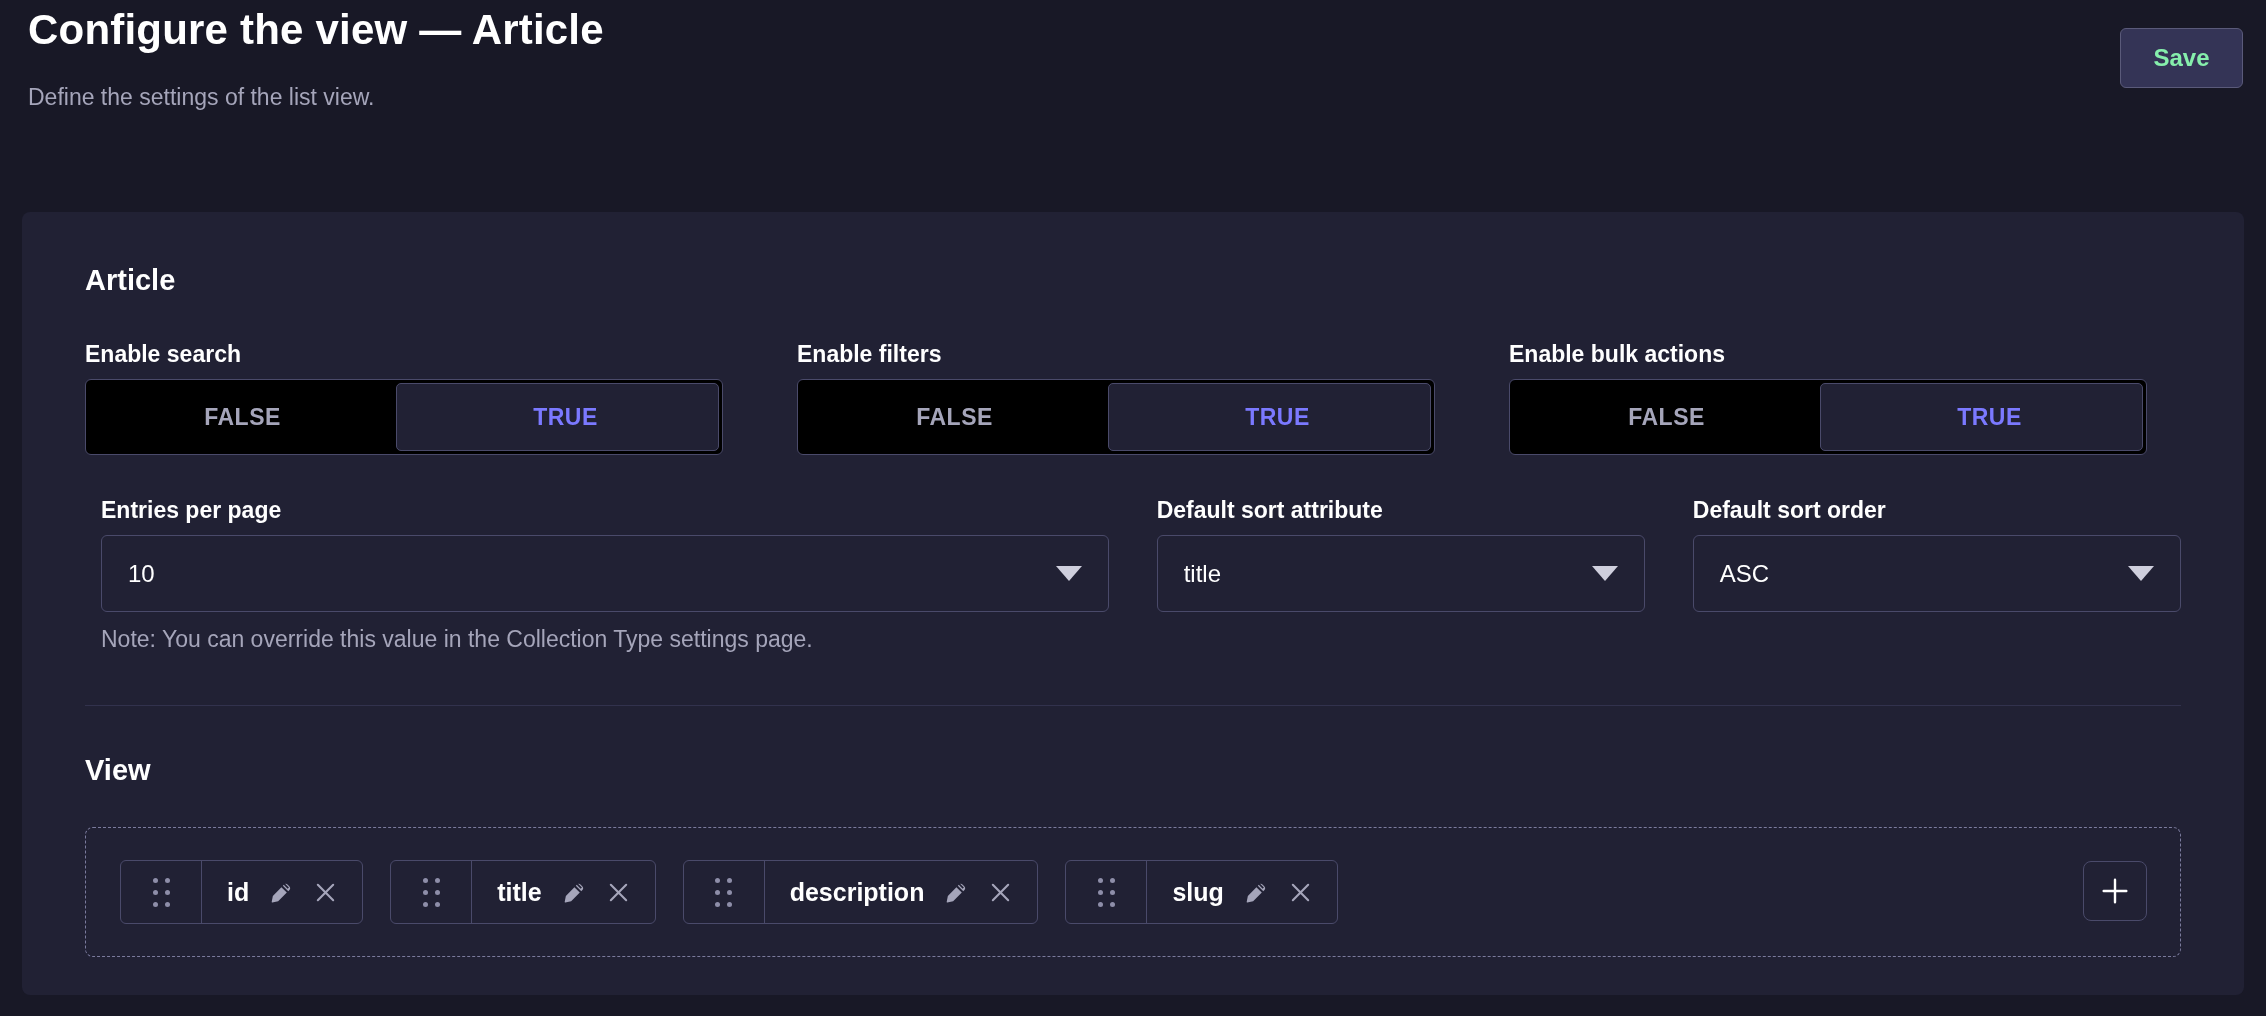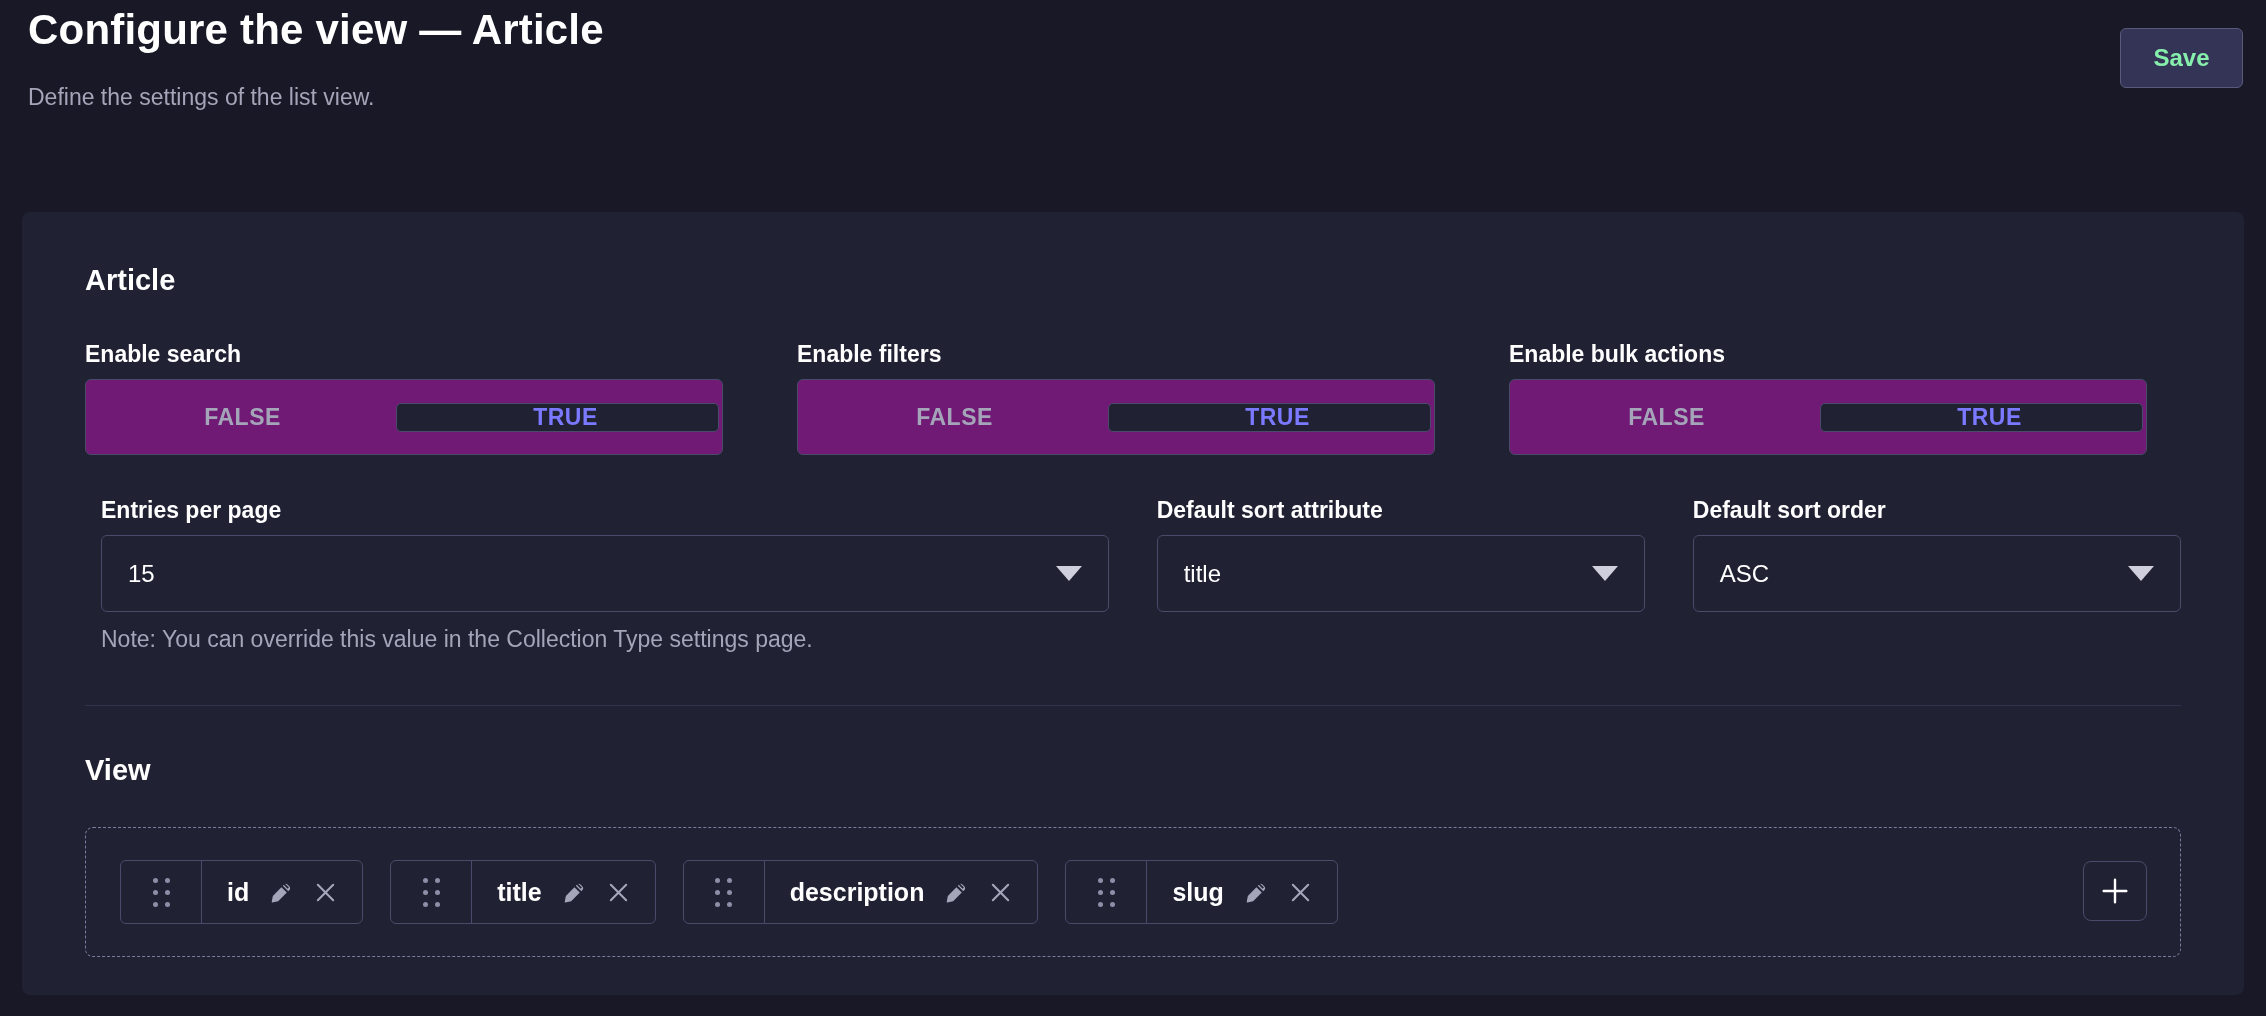--- a/index.html
+++ b/index.html
@@ -34,22 +34,22 @@
     margin:0;font-size:29px;font-weight:600;color:#ffffff;
   }
   .field-label{
     display:block;font-size:23px;font-weight:600;color:#ffffff;
     margin:0 0 11px 0;
   }
   
   .toggle-row{display:flex;gap:74px;margin-top:44px;}
   .toggle-col{width:638px;box-sizing:border-box;}
   .toggle{
-    height:76px;background:#701a75;border:1px solid #4a4a6a;border-radius:6px;
-    display:flex;padding:3px;box-sizing:border-box;align-items:center;
+    height:76px;background:#000000;border:1px solid #4a4a6a;border-radius:6px;
+    display:flex;padding:3px;box-sizing:border-box;
   }
   .toggle-opt{
     flex:1;display:flex;align-items:center;justify-content:center;
     font-size:23px;font-weight:700;color:#a5a5ba;
     border:1px solid transparent;border-radius:5px;cursor:pointer;
     letter-spacing:.5px;
   }
   .toggle-opt.selected{
     background:#212134;border-color:#4a4a6a;color:#7b79ff;padding-left:16px;
   }
@@ -139,21 +139,21 @@
         <div class="toggle-opt selected">TRUE</div>
       </div>
     </div>
   </div>
 
   <div class="selects-row">
 
     <div class="sel-col wide">
       <span class="field-label">Entries per page</span>
       <div class="select">
-        <span>15</span>
+        <span>10</span>
         <span class="chevron"></span>
       </div>
       <p class="hint">Note: You can override this value in the Collection Type settings page.</p>
     </div>
 
     <div class="sel-col">
       <span class="field-label">Default sort attribute</span>
       <div class="select">
         <span>title</span>
         <span class="chevron"></span>

